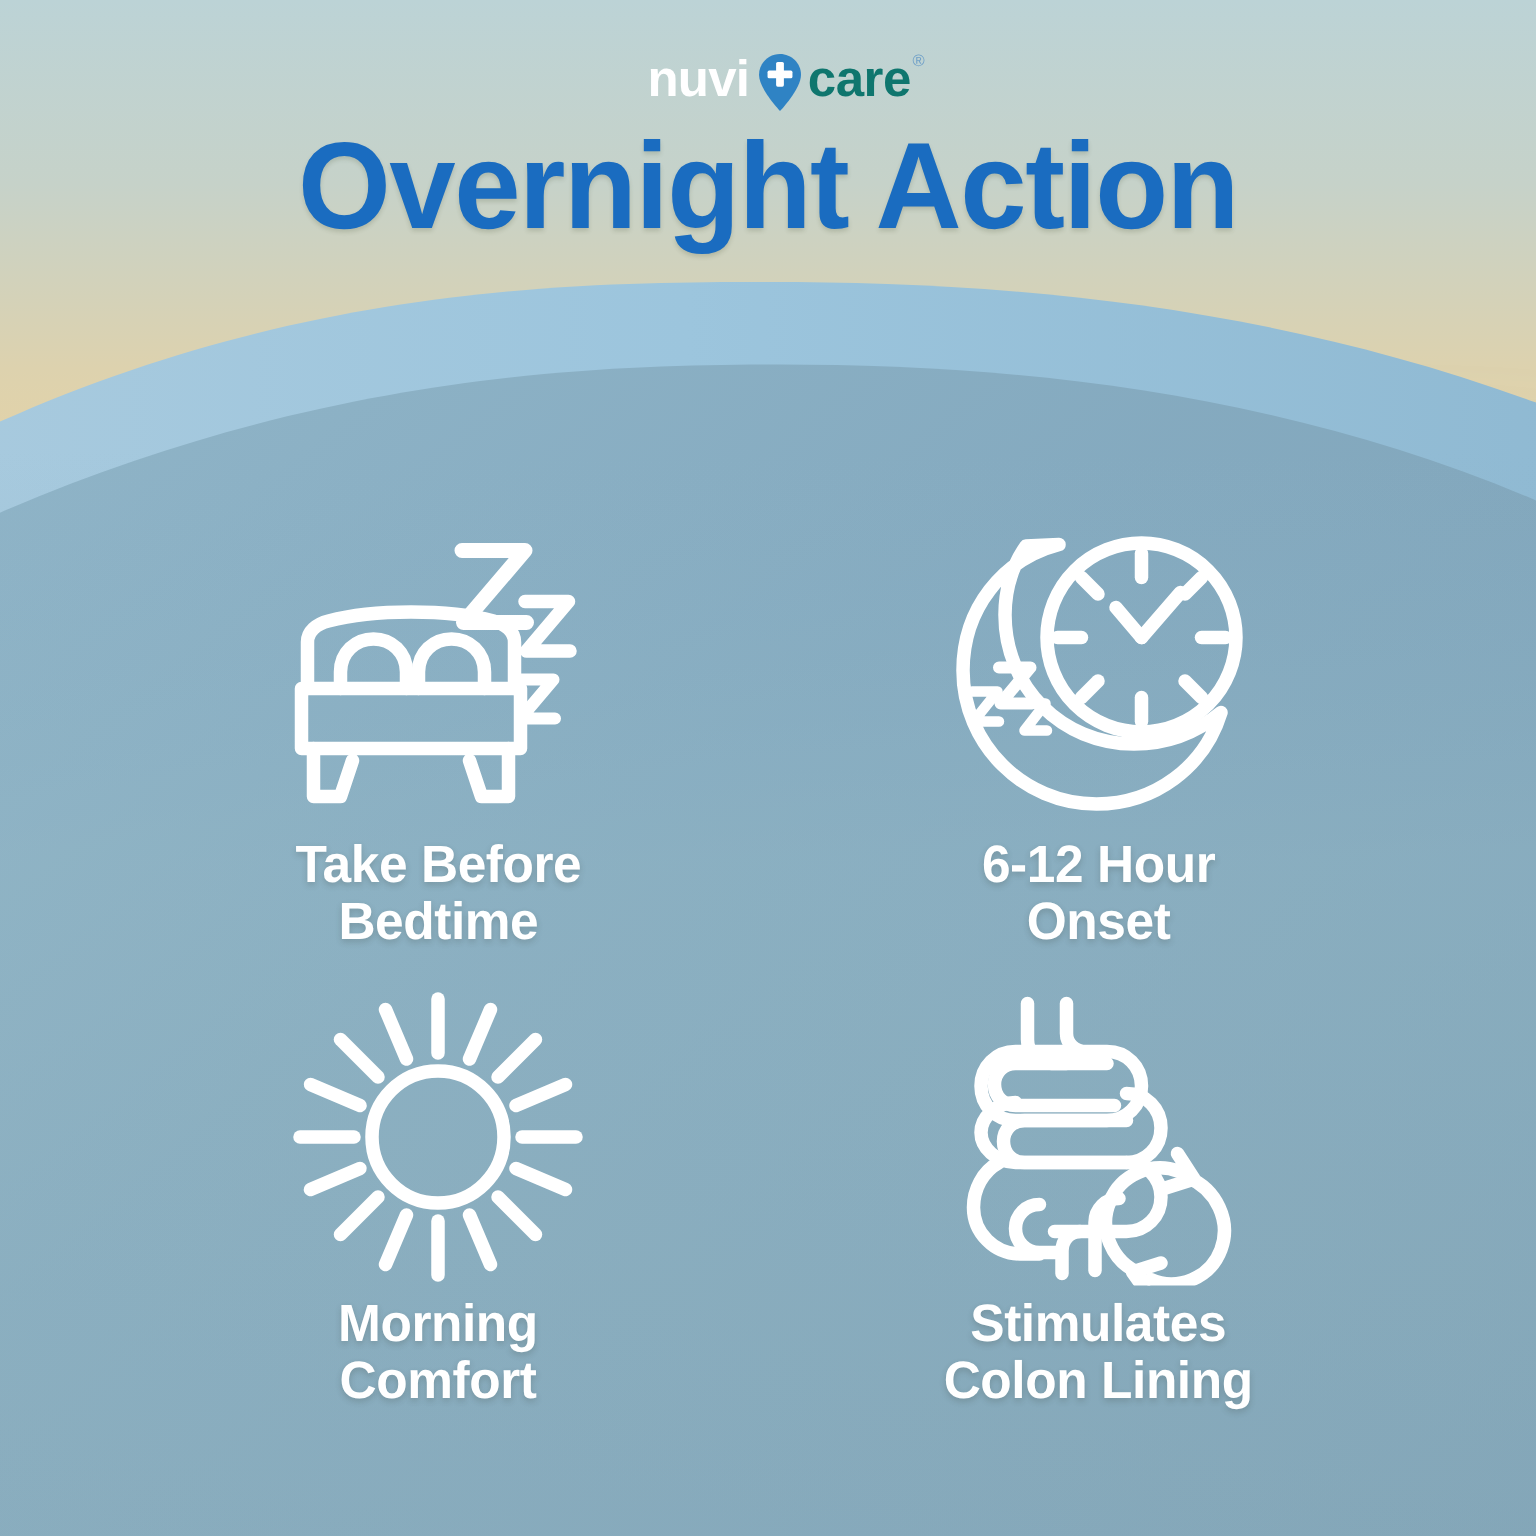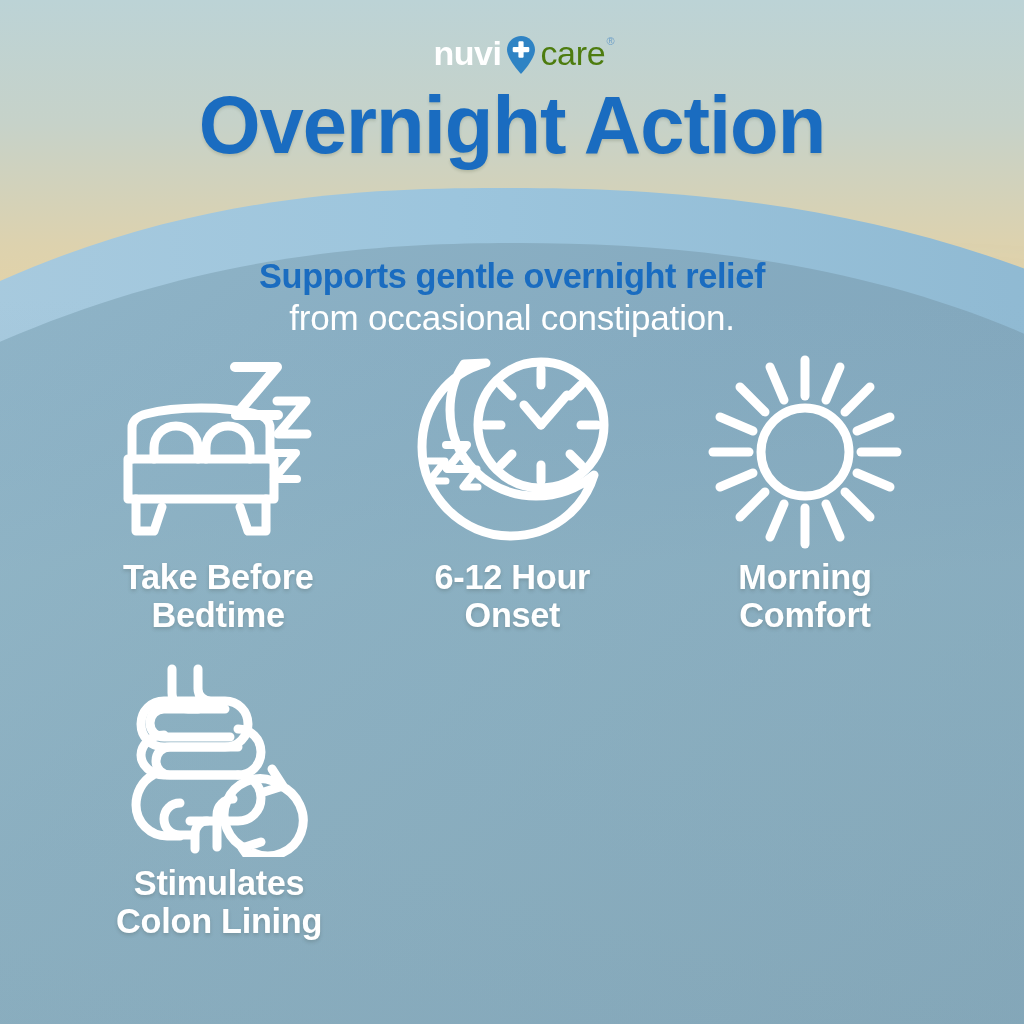--- a/index.html
+++ b/index.html
@@ -114,22 +114,22 @@
   }
   .logo-pin {
     width: 34px;
     height: 44px;
     position: relative;
     margin: 0 2px 0 3px;
     top: 1px;
   }
   .logo-care {
     font-size: 34px;
-    font-weight: 400;
-    color: #4d7c0f;
+    font-weight: 700;
+    color: #0f766e;
     letter-spacing: -0.3px;
     line-height: 1;
     position: relative;
     top: -1px;
   }
   .logo-reg {
     font-size: 11px;
     color: #6fa0c8;
     position: relative;
     top: -13px;
@@ -176,21 +176,21 @@
     margin-top: 2px;
   }
 
   
   .grid {
     position: absolute;
     top: 352px;
     left: 72px;
     width: 880px;
     display: grid;
-    grid-template-columns: 1fr 1fr 1fr;
+    grid-template-columns: 1fr 1fr;
     grid-template-rows: 306px 306px;
   }
   .cell {
     display: flex;
     flex-direction: column;
     align-items: center;
   }
   .cell-icon {
     height: 200px;
     display: flex;
@@ -261,24 +261,20 @@
         <rect x="14.4" y="8.3" width="5.2" height="16.5" rx="1.1" fill="#ffffff"></rect>
         <rect x="8.7" y="14" width="16.6" height="5.2" rx="1.1" fill="#ffffff"></rect>
       </svg>
     </span>
     <span class="logo-care">care</span>
     <span class="logo-reg">®</span>
   </div>
 
   <div class="headline">Overnight Action</div>
 
-  <div class="sub-wrap">
-    <div class="sub-line1">Supports gentle overnight relief</div>
-    <div class="sub-line2">from occasional constipation.</div>
-  </div>
 
   <div class="grid">
 
     <div class="cell">
       <div class="cell-icon">
         <svg class="ico" width="210" height="195" viewBox="0 0 210 195" xmlns="http://www.w3.org/2000/svg" fill="none" stroke="#ffffff" stroke-width="9" stroke-linecap="round" stroke-linejoin="round">
 
           <path d="M18 104 L18 73 C18 66 24 61 32 59 C62 51 112 51 142 59 C150 61 156 66 156 73 L156 104"></path>
 
           <path d="M40 104 L40 93 C40 80 50 71 62 71 C74 71 84 80 84 93 L84 104"></path>

